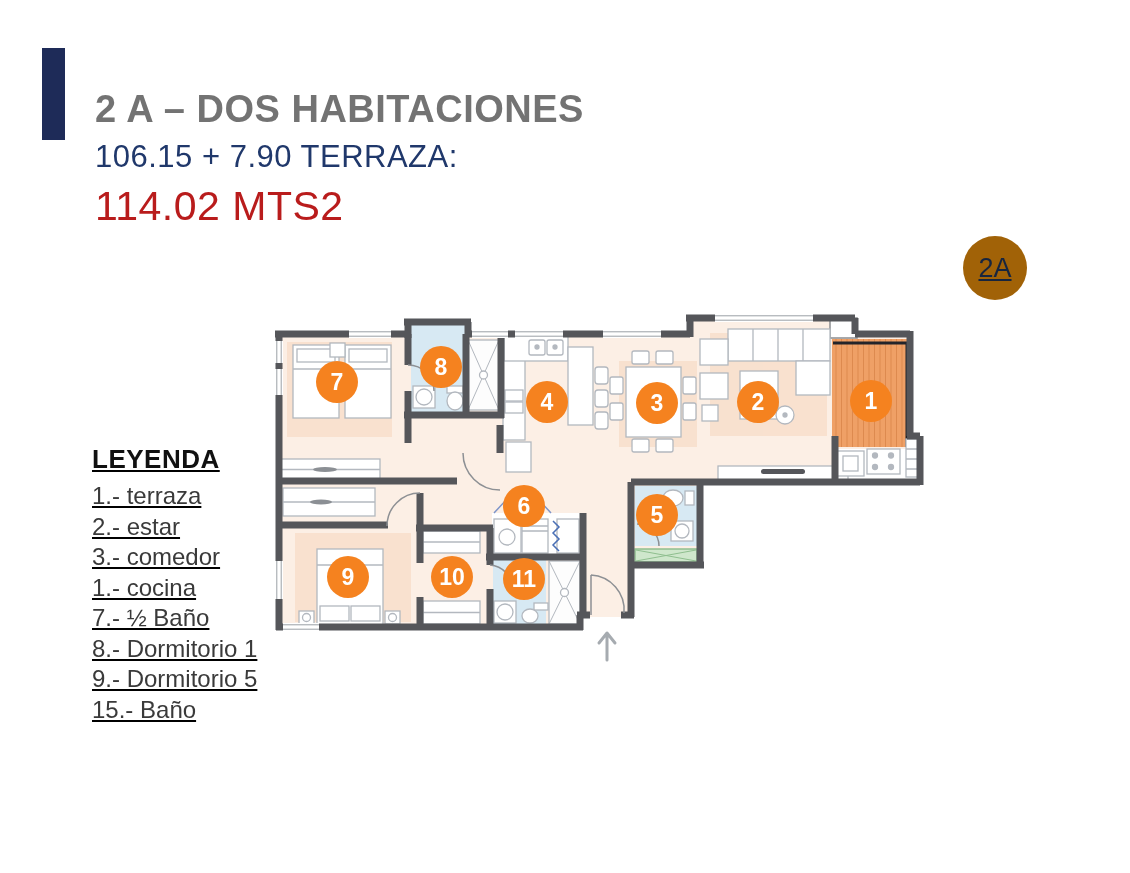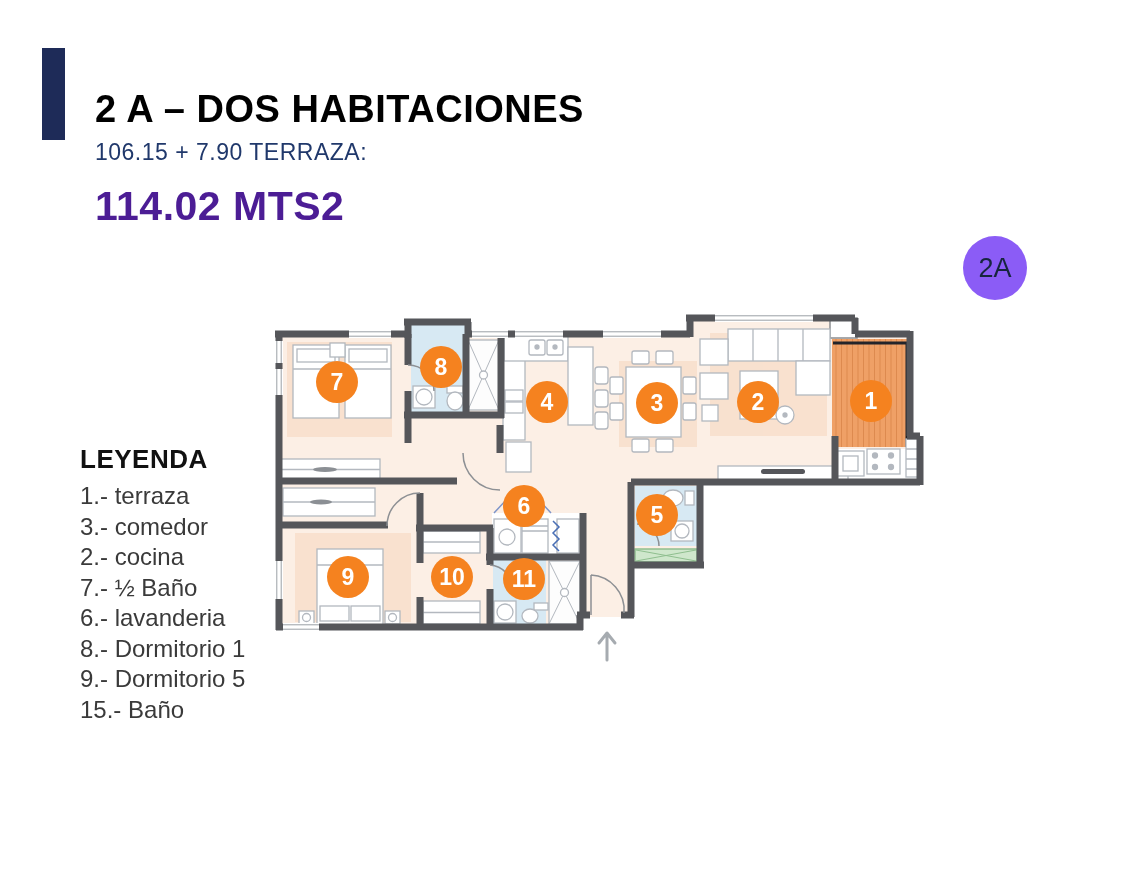--- a/index.html
+++ b/index.html
@@ -5,64 +5,64 @@
   html,body{margin:0;padding:0;}
   body{
     width:1130px;height:873px;position:relative;overflow:hidden;
     background:#ffffff;font-family:"Liberation Sans", sans-serif;
     -webkit-font-smoothing:antialiased;
   }
   
   .accent-bar{position:absolute;left:42px;top:48px;width:23px;height:92px;background:#1e2b58;}
   .title{
     position:absolute;left:95px;top:88px;font-size:38px;font-weight:bold;
-    color:#000000;letter-spacing:0.5px;white-space:nowrap;
+    color:#737373;letter-spacing:0.5px;white-space:nowrap;
   }
   .subtitle{
-    position:absolute;left:95px;top:139px;font-size:23px;font-weight:400;
+    position:absolute;left:95px;top:139px;font-size:31px;font-weight:400;
     color:#20386b;letter-spacing:0.5px;white-space:nowrap;
   }
   .area{
-    position:absolute;left:95px;top:183px;font-size:41px;font-weight:bold;
-    color:#4c1d95;letter-spacing:0.5px;white-space:nowrap;
+    position:absolute;left:95px;top:183px;font-size:41px;font-weight:normal;
+    color:#b91c1c;letter-spacing:0.5px;white-space:nowrap;
   }
   
   .unit-badge{
     position:absolute;left:963px;top:236px;width:64px;height:64px;border-radius:50%;
     background:#4cc4e6;display:flex;align-items:center;justify-content:center;
     font-size:27px;color:#17253f;font-weight:400;
   }
   
-  .legend{position:absolute;left:80px;top:444px;}
+  .legend{position:absolute;left:92px;top:444px;text-decoration:underline;}
   .legend-heading{font-size:26px;font-weight:bold;color:#111111;letter-spacing:0.5px;margin-bottom:6px;}
   .legend-item{font-size:24px;color:#3a3a3a;font-weight:400;height:30.5px;line-height:30.5px;white-space:nowrap;}
   
   .plan{position:absolute;left:263px;top:303px;width:680px;height:360px;}
   svg text{user-select:none;}
 </style>
 </head>
 <body>
 
 <div class="accent-bar" style="background: rgb(30, 43, 88);"></div>
 <div class="title">2 A – DOS HABITACIONES</div>
 <div class="subtitle">106.15 + 7.90 TERRAZA:</div>
 <div class="area">114.02 MTS2</div>
 
-<div class="unit-badge" style="background: #8b5cf6; color: rgb(23, 37, 63);">
+<div class="unit-badge" style="background: #a16207; color: rgb(23, 37, 63); text-decoration: underline;">
   <span>2A</span>
 </div>
 
 <div class="legend">
   <div class="legend-heading">LEYENDA</div>
   <div id="legend-items">
     <div class="legend-item">1.- terraza</div>
+    <div class="legend-item">2.- estar</div>
     <div class="legend-item">3.- comedor</div>
-    <div class="legend-item">2.- cocina</div>
+    <div class="legend-item">1.- cocina</div>
     <div class="legend-item">7.- ½ Baño</div>
-    <div class="legend-item">6.- lavanderia</div>
     <div class="legend-item">8.- Dormitorio 1</div>
     <div class="legend-item">9.- Dormitorio 5</div>
     <div class="legend-item">15.- Baño</div>
   </div>
 </div>
 
 <div class="plan">
 <svg width="680" height="360" viewBox="0 0 680 360" xmlns="http://www.w3.org/2000/svg">
 
   <path d="M 16,31 L 145,31 L 145,19 L 205,19 L 205,31 L 427,31 L 427,15 L 592,15 L 592,31 L 647,31 L 647,133 L 657,133 L 657,179 L 437,179 L 437,262 L 368,262 L 368,314 L 317,314 L 317,324 L 16,324 Z" fill="#fcefe5"></path>

